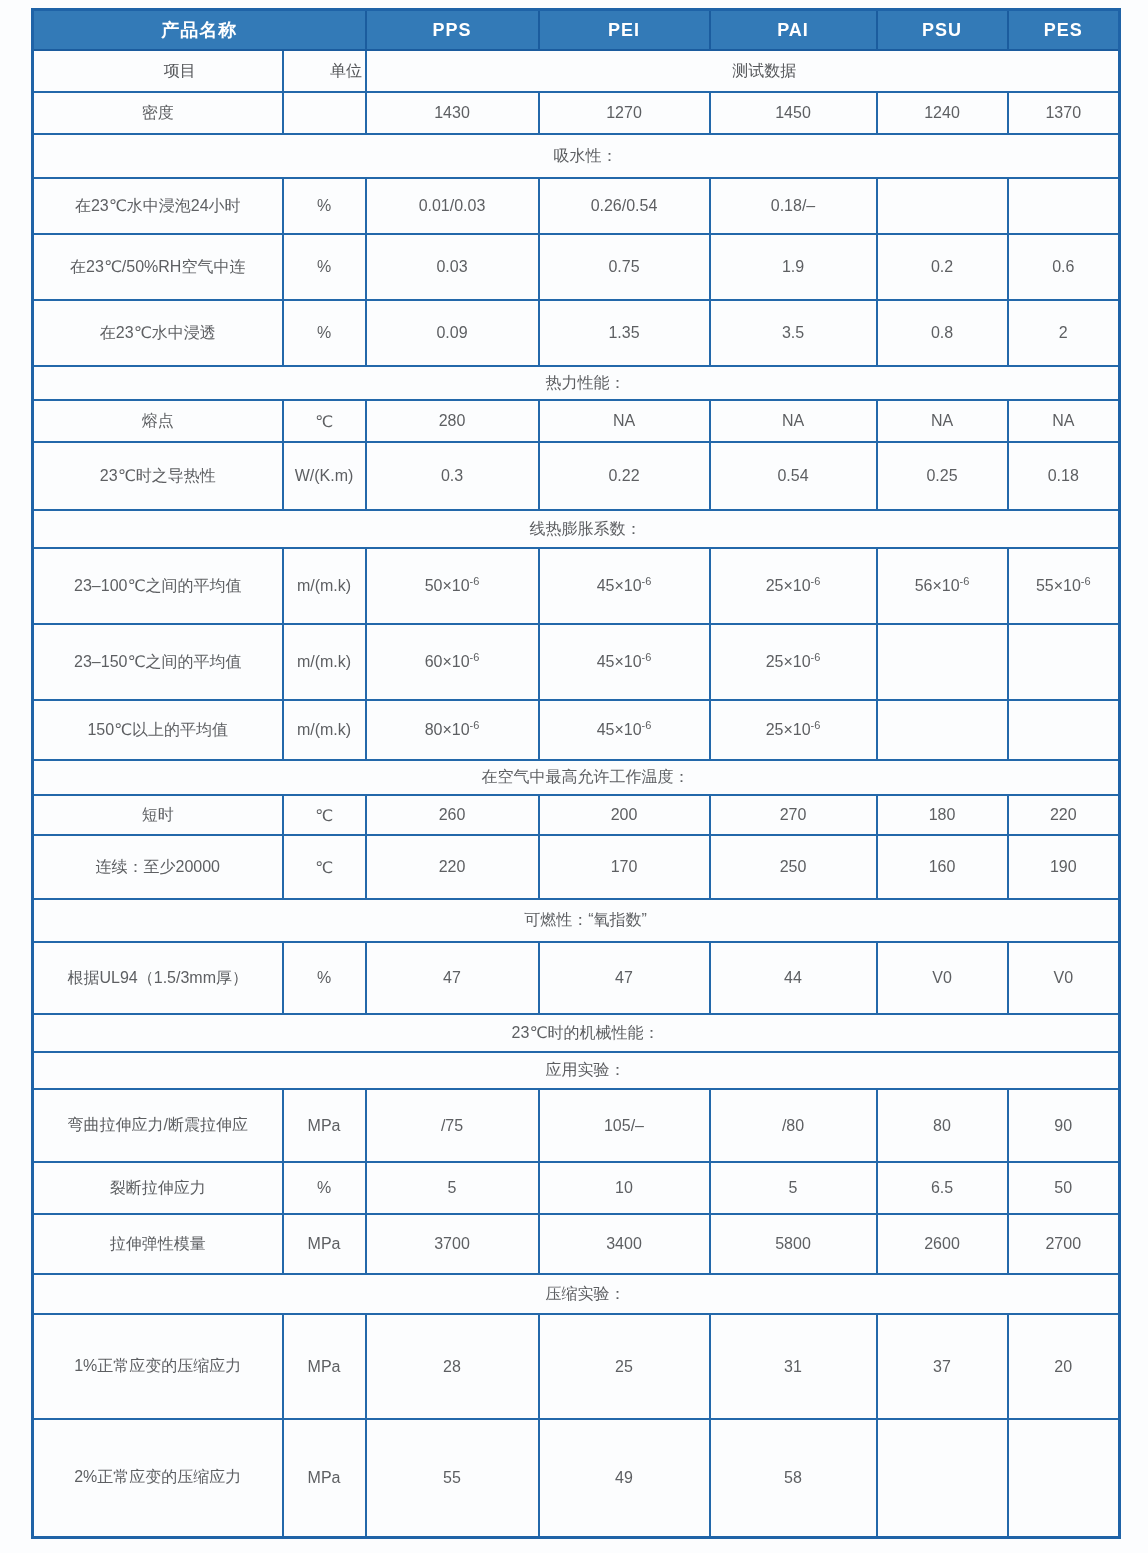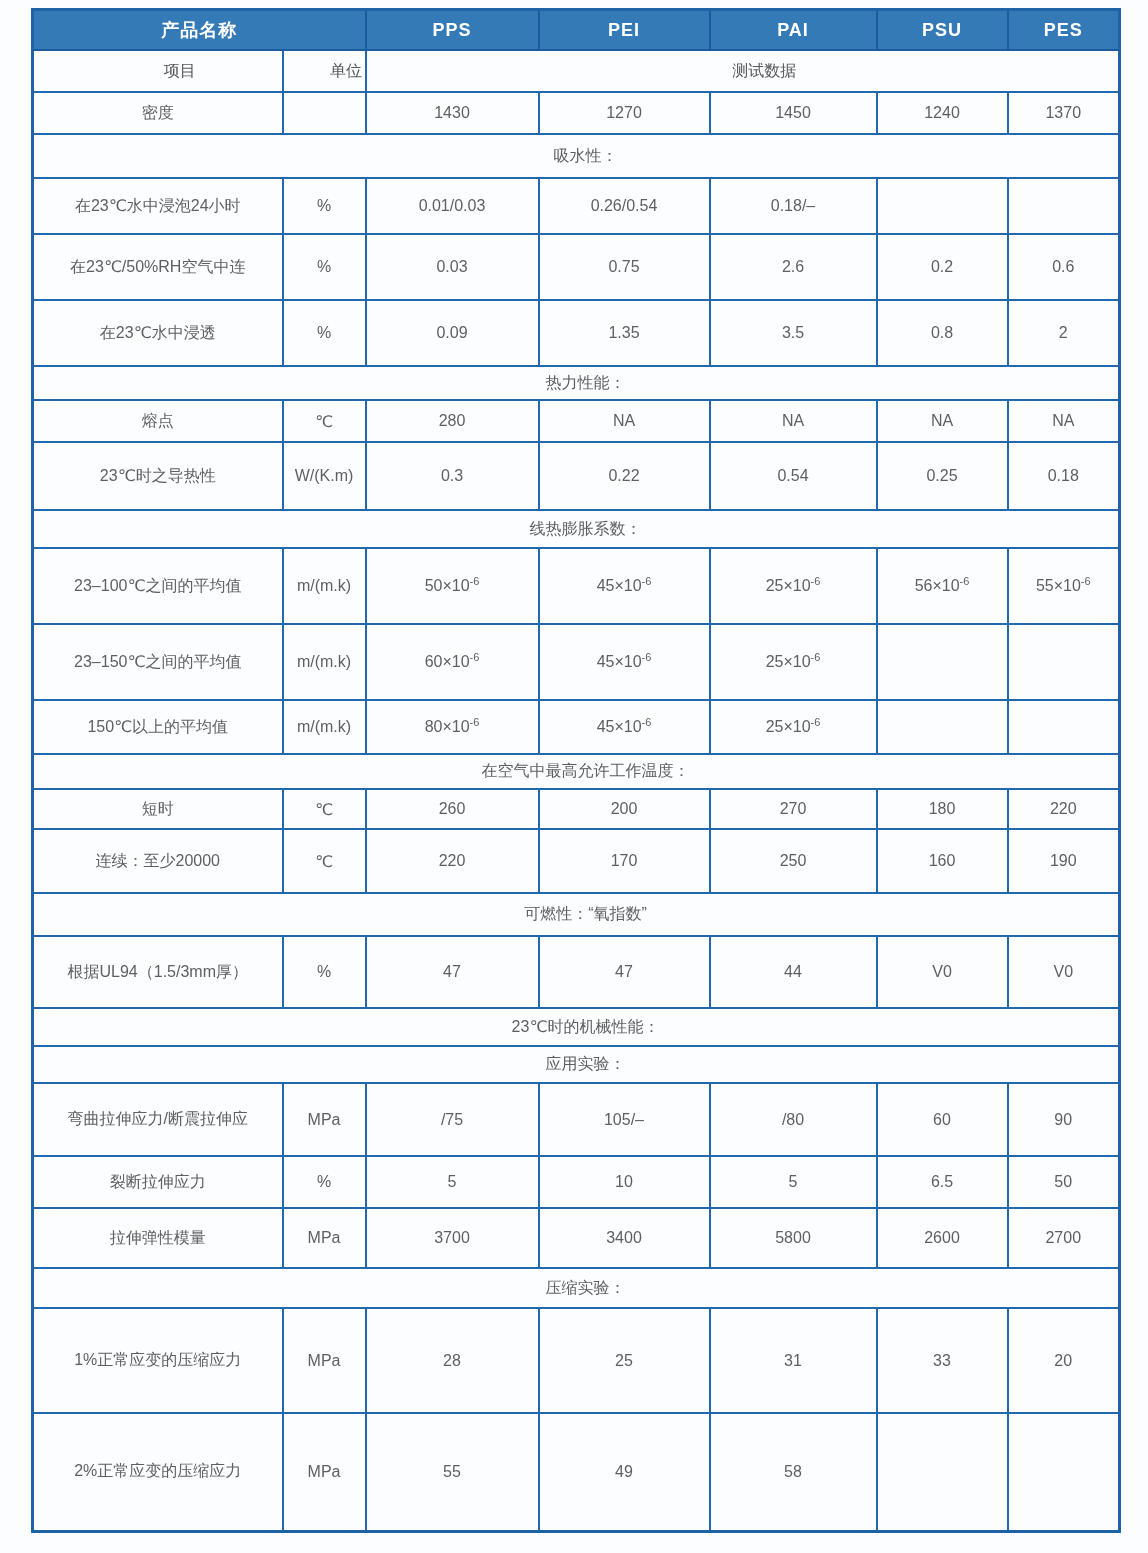--- a/index.html
+++ b/index.html
@@ -109,21 +109,21 @@
           <td class="val-cell">0.26/0.54</td>
           <td class="val-cell">0.18/–</td>
           <td class="val-cell"></td>
           <td class="val-cell"></td>
         </tr>
         <tr style="height: 66px;">
           <td class="label-cell">在23℃/50%RH空气中连</td>
           <td class="val-cell">%</td>
           <td class="val-cell">0.03</td>
           <td class="val-cell">0.75</td>
-          <td class="val-cell">2.6</td>
+          <td class="val-cell">1.9</td>
           <td class="val-cell">0.2</td>
           <td class="val-cell">0.6</td>
         </tr>
         <tr style="height: 66px;">
           <td class="label-cell">在23℃水中浸透</td>
           <td class="val-cell">%</td>
           <td class="val-cell">0.09</td>
           <td class="val-cell">1.35</td>
           <td class="val-cell">3.5</td>
           <td class="val-cell">0.8</td>
@@ -164,21 +164,21 @@
         </tr>
         <tr style="height: 76px;">
           <td class="label-cell">23–150℃之间的平均值</td>
           <td class="val-cell">m/(m.k)</td>
           <td class="val-cell">60×10<sup>-6</sup></td>
           <td class="val-cell">45×10<sup>-6</sup></td>
           <td class="val-cell">25×10<sup>-6</sup></td>
           <td class="val-cell"></td>
           <td class="val-cell"></td>
         </tr>
-        <tr style="height: 54px;">
+        <tr style="height: 60px;">
           <td class="label-cell">150℃以上的平均值</td>
           <td class="val-cell">m/(m.k)</td>
           <td class="val-cell">80×10<sup>-6</sup></td>
           <td class="val-cell">45×10<sup>-6</sup></td>
           <td class="val-cell">25×10<sup>-6</sup></td>
           <td class="val-cell"></td>
           <td class="val-cell"></td>
         </tr>
         <tr style="height: 35px;">
           <td colspan="7" class="section-cell">在空气中最高允许工作温度：</td>
@@ -218,21 +218,21 @@
         </tr>
         <tr style="height: 37px;">
           <td colspan="7" class="section-cell">应用实验：</td>
         </tr>
         <tr style="height: 73px;">
           <td class="label-cell">弯曲拉伸应力/断震拉伸应</td>
           <td class="val-cell">MPa</td>
           <td class="val-cell">/75</td>
           <td class="val-cell">105/–</td>
           <td class="val-cell">/80</td>
-          <td class="val-cell">60</td>
+          <td class="val-cell">80</td>
           <td class="val-cell">90</td>
         </tr>
         <tr style="height: 52px;">
           <td class="label-cell">裂断拉伸应力</td>
           <td class="val-cell">%</td>
           <td class="val-cell">5</td>
           <td class="val-cell">10</td>
           <td class="val-cell">5</td>
           <td class="val-cell">6.5</td>
           <td class="val-cell">50</td>
@@ -248,21 +248,21 @@
         </tr>
         <tr style="height: 40px;">
           <td colspan="7" class="section-cell">压缩实验：</td>
         </tr>
         <tr style="height: 105px; margin-left: 15px;">
           <td class="label-cell">1%正常应变的压缩应力</td>
           <td class="val-cell">MPa</td>
           <td class="val-cell">28</td>
           <td class="val-cell">25</td>
           <td class="val-cell">31</td>
-          <td class="val-cell">33</td>
+          <td class="val-cell">37</td>
           <td class="val-cell">20</td>
         </tr>
         <tr style="height: 118px;">
           <td class="label-cell">2%正常应变的压缩应力</td>
           <td class="val-cell">MPa</td>
           <td class="val-cell">55</td>
           <td class="val-cell">49</td>
           <td class="val-cell">58</td>
           <td class="val-cell"></td>
           <td class="val-cell"></td>

